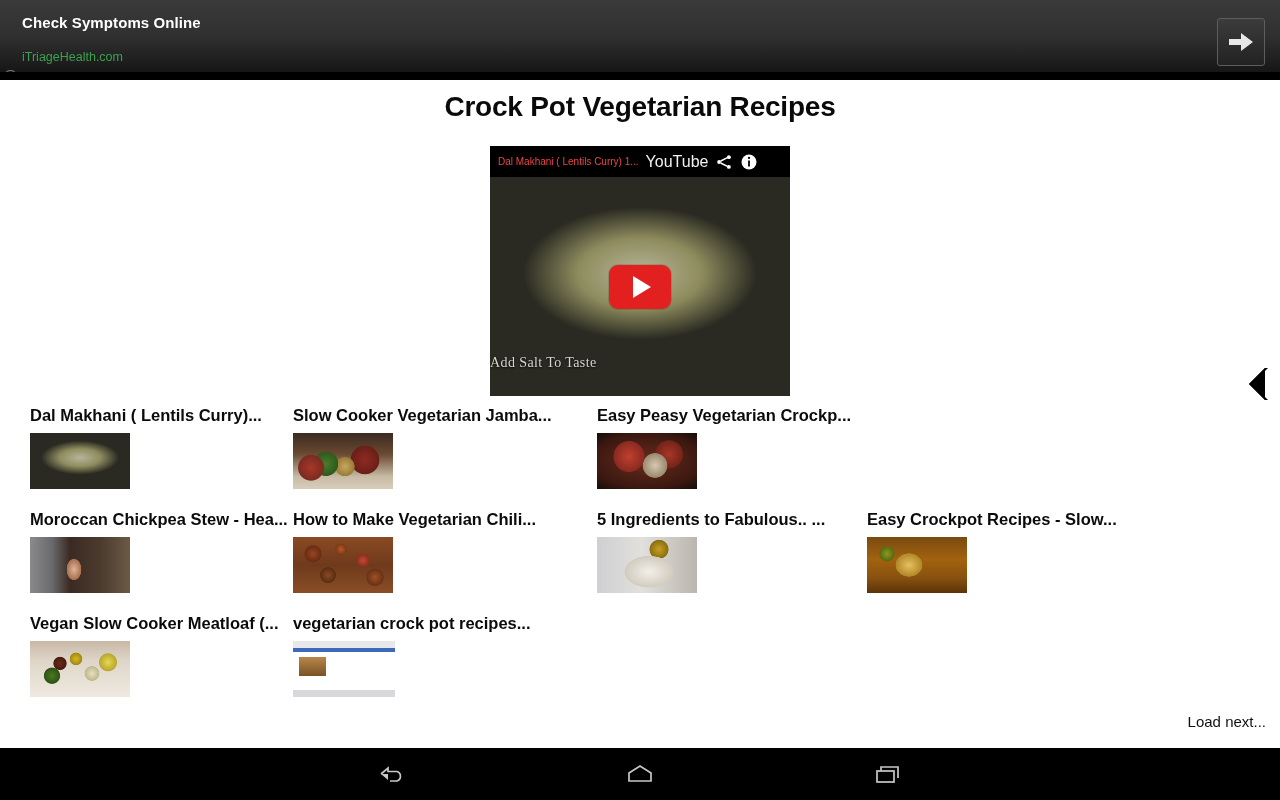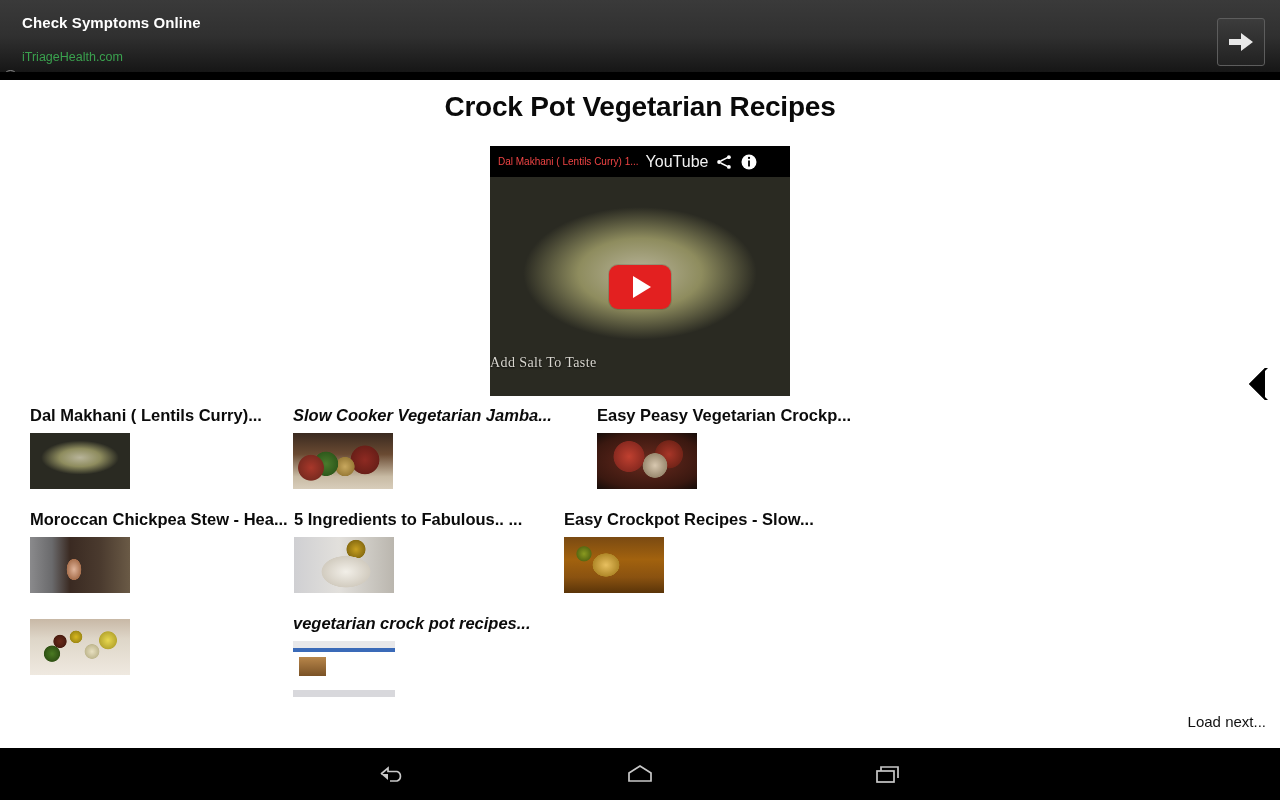--- a/index.html
+++ b/index.html
@@ -98,21 +98,21 @@
     position: absolute; right: 6px; top: 284px; width: 34px; height: 40px;
     display: flex; align-items: center; justify-content: center;
   }
 
   
   .grid {
     position: absolute; left: 12px; top: 325px; width: 1280px;
   }
   .grid-row { display: flex; height: 104px; }
   .cell { width: 277px; padding-left: 18px; }
-  .cell.c2 { width: 303px; padding-left: 4px; font-style: italic; }
+  .cell.c2 { width: 303px; padding-left: 4px; }
   .cell.c3 { width: 270px; padding-left: 5px; }
   .cell.c4 { width: 300px; padding-left: 5px; }
   .cell-title {
     font-size: 16.5px; font-weight: bold; color: #0b0b0b; line-height: 20px;
     white-space: nowrap; overflow: hidden; height: 22px;
   }
   .thumb {
     margin-top: 6px; width: 100px; height: 56px; overflow: hidden;
     background: #111; position: relative;
   }
@@ -285,36 +285,43 @@
         </div>
       </div>
 
       <div class="grid-row">
         <div class="cell">
           <div class="cell-title">Moroccan Chickpea Stew - Hea...</div>
           <div class="thumb">
             <div class="thumb-img art-kitchenwoman"></div>
           </div>
         </div>
+        <div class="cell c2">
+          <div class="cell-title">How to Make Vegetarian Chili...</div>
+          <div class="thumb">
+            <div class="thumb-img art-chili"></div>
+          </div>
+        </div>
         <div class="cell c3">
           <div class="cell-title">5 Ingredients to Fabulous.. ...</div>
           <div class="thumb">
             <div class="thumb-img art-whitepot"></div>
           </div>
         </div>
         <div class="cell c4">
           <div class="cell-title">Easy Crockpot Recipes - Slow...</div>
           <div class="thumb">
             <div class="thumb-img art-ladle"></div>
           </div>
         </div>
       </div>
 
       <div class="grid-row">
         <div class="cell">
+          <div class="cell-title">Vegan Slow Cooker Meatloaf (...</div>
           <div class="thumb">
             <div class="thumb-img art-ingredients"></div>
           </div>
         </div>
         <div class="cell c2">
           <div class="cell-title">vegetarian crock pot recipes...</div>
           <div class="thumb wide">
             <div class="thumb-img art-webpage"></div>
           </div>
         </div>

